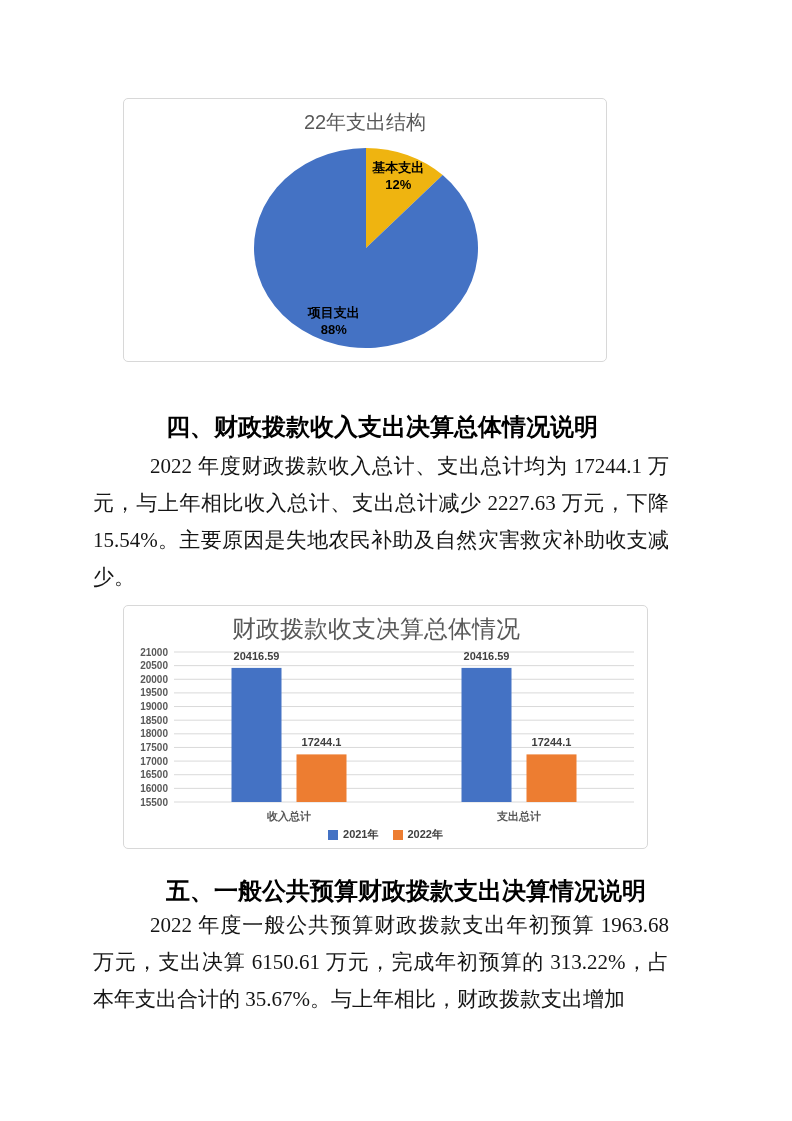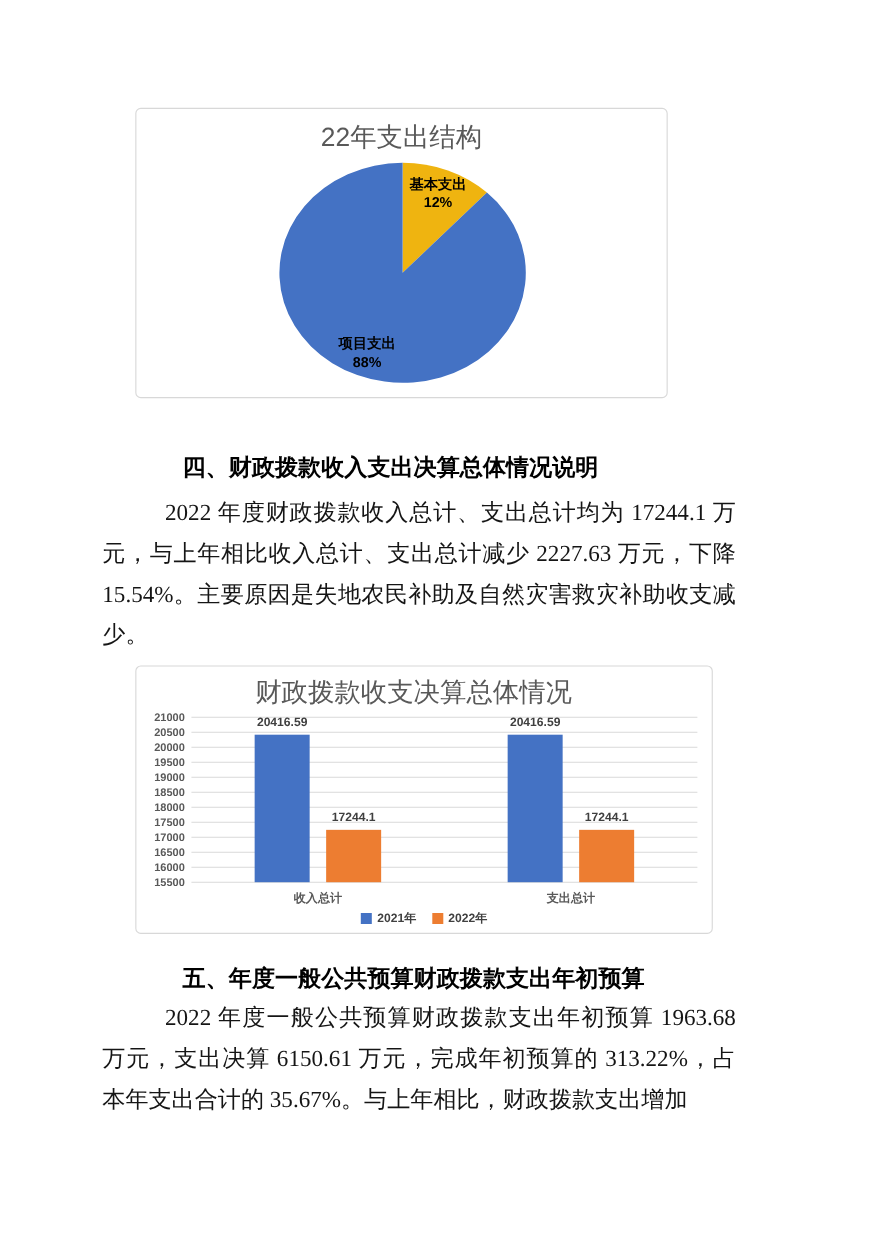--- a/index.html
+++ b/index.html
@@ -5,33 +5,33 @@
   html,body{margin:0;padding:0;background:#ffffff;}
   body{width:792px;height:1121px;font-family:"Liberation Serif","DejaVu Serif",serif;}
   .page{position:relative;width:792px;height:1121px;background:#fff;overflow:hidden;}
 
   .chart-box{position:absolute;background:#fff;border:1px solid #d8d8d8;border-radius:5px;box-sizing:border-box;}
   .pie-box{left:123px;top:98px;width:484px;height:264px;}
   .bar-box{left:123px;top:605px;width:525px;height:244px;}
 
   .chart-title{position:absolute;text-align:center;color:#595959;
     font-family:"Liberation Sans","DejaVu Sans",sans-serif;white-space:nowrap;}
-  .pie-title{top:10px;left:0;width:482px;font-size:24px;}
+  .pie-title{top:10px;left:0;width:482px;font-size:20px;}
   .bar-title{top:7px;left:0;width:504px;font-size:24px;}
 
   .pie-svg,.bar-svg{position:absolute;left:0;top:0;}
 
   .legend{position:absolute;left:0;top:221px;width:523px;display:flex;justify-content:center;
     align-items:flex-start;gap:14px;font-family:"Liberation Sans","DejaVu Sans",sans-serif;
     font-size:11px;font-weight:bold;color:#404040;}
   .legend-item{display:flex;align-items:center;gap:5px;}
   .legend-swatch{display:inline-block;width:10px;height:10px;}
 
   .sec-heading{position:absolute;margin:0;font-family:Liberation Serif, serif;
-    font-weight:bold;font-size:21px;color:#000;white-space:nowrap;}
+    font-weight:bold;font-size:24px;color:#000;white-space:nowrap;}
   .h4{left:166px;top:411px;}
   .h5{left:166px;top:875px;}
 
   .para{position:absolute;left:93px;width:576px;margin:0;font-size:21px;line-height:37px;
     color:#151515;text-align:justify;text-justify:inter-character;text-indent:57px;}
   .p4{top:448px;}
   .p5{top:907px;}
 </style>
 </head>
 <body>
@@ -94,16 +94,16 @@
           <span class="legend-swatch" style="background: rgb(68, 114, 196);"></span>
           <span>2021年</span>
         </span>
         <span class="legend-item">
           <span class="legend-swatch" style="background: rgb(237, 125, 49);"></span>
           <span>2022年</span>
         </span>
       </div>
   </div>
 
-  <h2 class="sec-heading h5">五、年度一般公共预算财政拨款支出年初预算</h2>
+  <h2 class="sec-heading h5">五、一般公共预算财政拨款支出决算情况说明</h2>
   <p class="para p5">2022 年度一般公共预算财政拨款支出年初预算 1963.68 万元，支出决算 6150.61 万元，完成年初预算的 313.22%，占本年支出合计的 35.67%。与上年相比，财政拨款支出增加</p>
 
 </div>
 
 </body></html>

